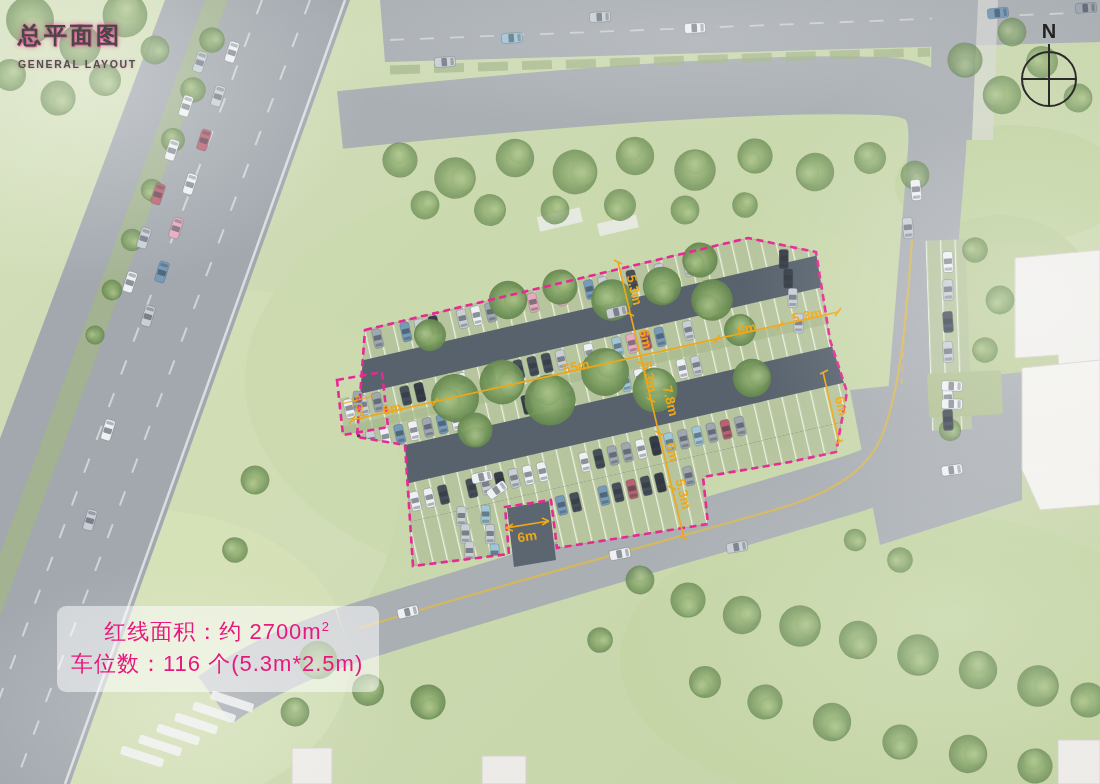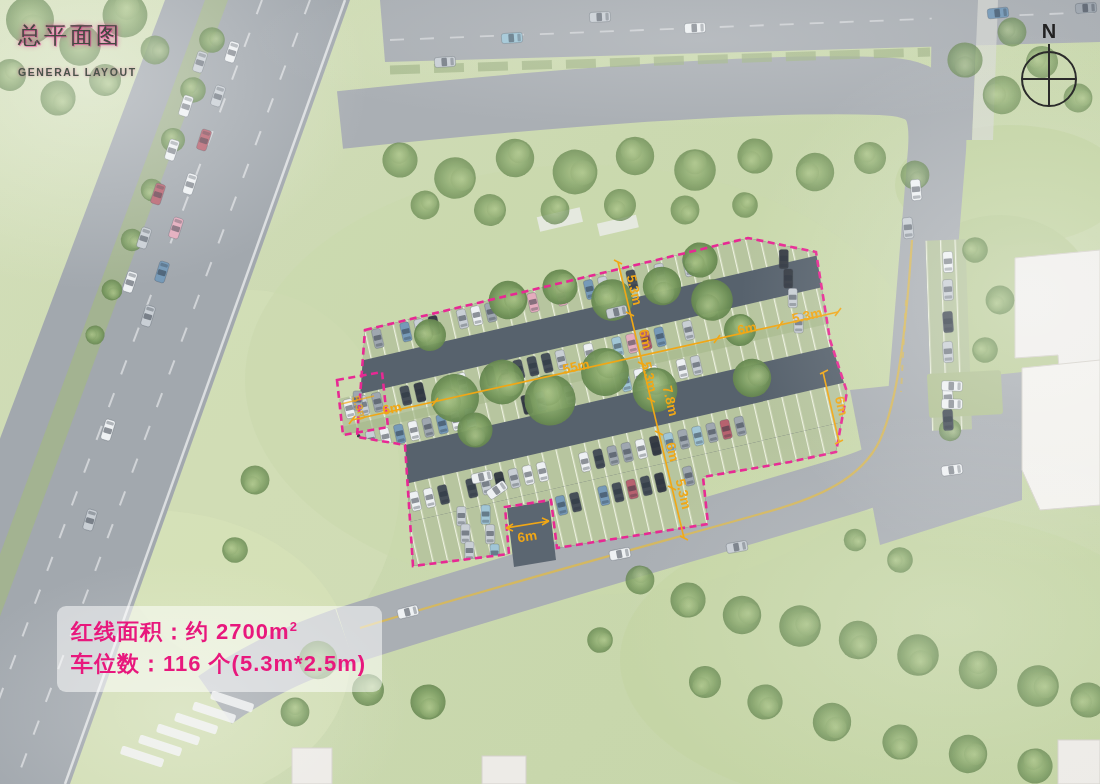--- a/index.html
+++ b/index.html
@@ -1,27 +1,27 @@
 <!DOCTYPE html>
 <html><head>
 <meta charset="utf-8">
 <style>
   html,body{margin:0;padding:0;background:#fff;}
   .stage{position:relative;width:1100px;height:784px;overflow:hidden;
          background:linear-gradient(135deg,#d2dfb8 0%,#c9d7ac 40%,#c3d3a4 100%);
          font-family:"Liberation Sans",sans-serif;}
   svg{position:absolute;left:0;top:0;}
   .title-block{position:absolute;left:18px;top:20px;z-index:30;}
-  .title-zh{font-size:23px;font-weight:normal;color:#414b41;letter-spacing:3px;
+  .title-zh{font-size:23px;font-weight:bold;color:#414b41;letter-spacing:3px;
             text-shadow:0 0 5px rgba(233,30,140,.75),0 0 1px rgba(233,30,140,.6),1px 1px 0 rgba(233,30,140,.35);}
-  .title-en{font-size:10.5px;font-weight:bold;color:#49544a;letter-spacing:1.6px;margin-top:15px;
+  .title-en{font-size:10.5px;font-weight:bold;color:#49544a;letter-spacing:1.6px;margin-top:7px;
             text-shadow:0 0 3px rgba(233,30,140,.4);}
   .legend-box{position:absolute;left:57px;top:606px;z-index:30;background:rgba(255,255,255,.52);
               border-radius:9px;padding:10px 16px 12px 14px;}
-  .legend-line{font-size:22px;font-weight:bold;color:#e8187d;letter-spacing:1px;line-height:1.45;white-space:nowrap;}
+  .legend-line{font-size:22px;font-weight:normal;color:#e8187d;letter-spacing:1px;line-height:1.45;white-space:nowrap;text-align:center;}
   .legend-line sup{font-size:13px;}
   .dim{font:bold 13.5px "Liberation Sans",sans-serif;}
   .dim-small{font:bold 11px "Liberation Sans",sans-serif;}
 </style>
 </head>
 <body>
 
 <div class="stage">
 
 <svg width="1100" height="784" viewBox="0 0 1100 784">

